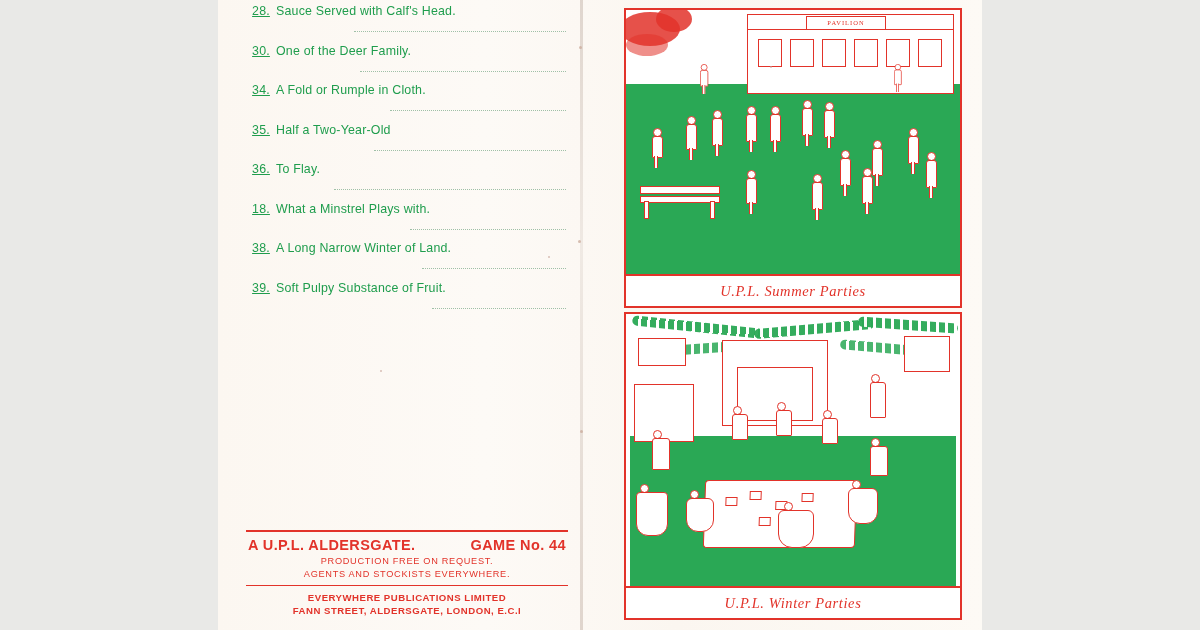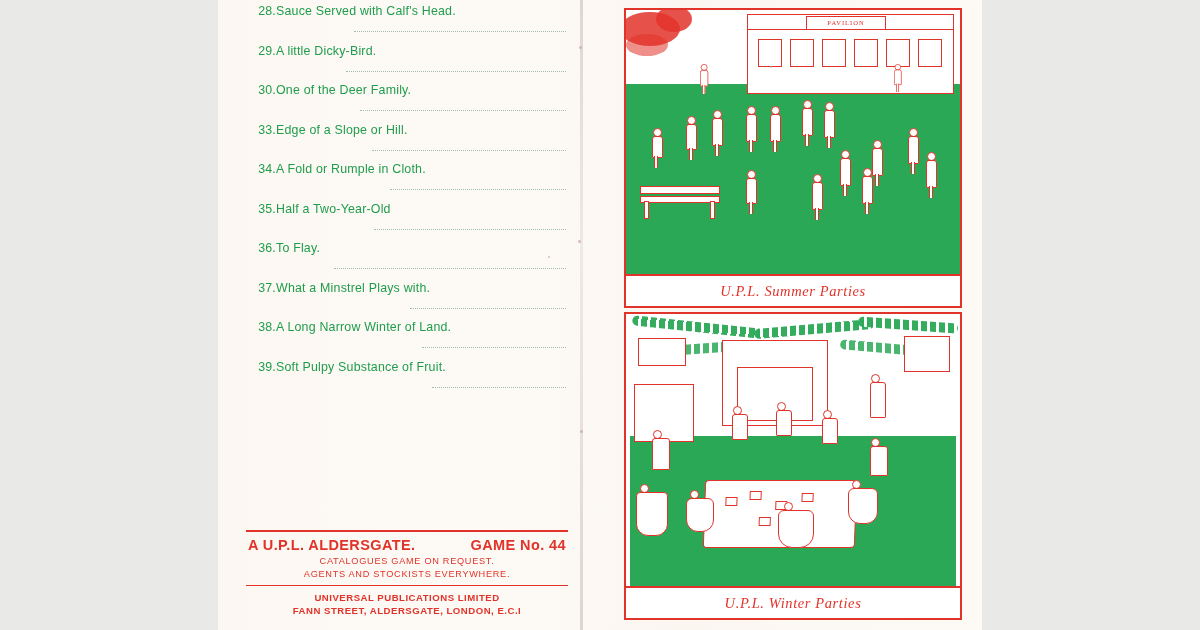--- a/index.html
+++ b/index.html
@@ -78,23 +78,24 @@
     display: flex;
     align-items: baseline;
     color: #1f9d4d;
     font-size: 12.4px;
     letter-spacing: .2px;
     white-space: nowrap;
   }
   .clue-num {
     width: 30px;
     flex: 0 0 30px;
-    text-align: right;
+    text-align: center;
     color: #1f9d4d;
     font-size: 12.4px;
+    text-decoration: underline;
   }
   .clue-text {
     color: #1f9d4d;
     font-size: 12.4px;
   }
   .dots {
     position: absolute;
     left: 110px;
     right: 2px;
     height: 1px;
@@ -368,45 +369,31 @@
       <div class="clue-list">
 
         <div class="clue">
           <div class="clue-line">
             <span class="clue-num">28.</span>
             <span class="clue-text">Sauce Served with Calf's Head.</span>
           </div>
           <div class="dots" style="top:26px; left:116px;"></div>
         </div>
 
-        <div class="clue">
-          <div class="clue-line">
-            <span class="clue-num">29.</span>
-            <span class="clue-text">A little Dicky-Bird.</span>
-          </div>
-          <div class="dots" style="top:26px; left:108px;"></div>
-        </div>
 
         <div class="clue">
           <div class="clue-line">
             <span class="clue-num">30.</span>
             <span class="clue-text">One of the Deer Family.</span>
           </div>
           <div class="dots" style="top:26px; left:122px;"></div>
         </div>
 
 
 
-        <div class="clue">
-          <div class="clue-line">
-            <span class="clue-num">33.</span>
-            <span class="clue-text">Edge of a Slope or Hill.</span>
-          </div>
-          <div class="dots" style="top:26px; left:134px;"></div>
-        </div>
 
         <div class="clue">
           <div class="clue-line">
             <span class="clue-num">34.</span>
             <span class="clue-text">A Fold or Rumple in Cloth.</span>
           </div>
           <div class="dots" style="top:26px; left:152px;"></div>
         </div>
 
         <div class="clue">
@@ -420,21 +407,21 @@
         <div class="clue">
           <div class="clue-line">
             <span class="clue-num">36.</span>
             <span class="clue-text">To Flay.</span>
           </div>
           <div class="dots" style="top:26px; left:96px;"></div>
         </div>
 
         <div class="clue">
           <div class="clue-line">
-            <span class="clue-num">37.</span>
+            <span class="clue-num">18.</span>
             <span class="clue-text">What a Minstrel Plays with.</span>
           </div>
           <div class="dots" style="top:26px; left:172px;"></div>
         </div>
 
         <div class="clue">
           <div class="clue-line">
             <span class="clue-num">38.</span>
             <span class="clue-text">A Long Narrow Winter of Land.</span>
           </div>
@@ -450,24 +437,24 @@
         </div>
 
       </div>
 
       <div class="footer">
         <div class="rule"></div>
         <div class="footer-title">
           <span>A U.P.L. ALDERSGATE.</span>
           <span>GAME No. 44</span>
         </div>
-        <div class="footer-sub">CATALOGUES GAME ON REQUEST.</div>
+        <div class="footer-sub">PRODUCTION FREE ON REQUEST.</div>
         <div class="footer-sub">AGENTS AND STOCKISTS EVERYWHERE.</div>
         <div class="rule thin"></div>
-        <div class="footer-pub">UNIVERSAL PUBLICATIONS LIMITED</div>
+        <div class="footer-pub">EVERYWHERE PUBLICATIONS LIMITED</div>
         <div class="footer-pub">FANN STREET, ALDERSGATE, LONDON, E.C.I</div>
       </div>
     </div>
 
     <div class="fold"></div>
     <div class="fold-dot" style="left:361px; top:46px;"></div>
     <div class="fold-dot" style="left:360px; top:240px;"></div>
     <div class="fold-dot" style="left:362px; top:430px;"></div>
 
     <div class="pics">

